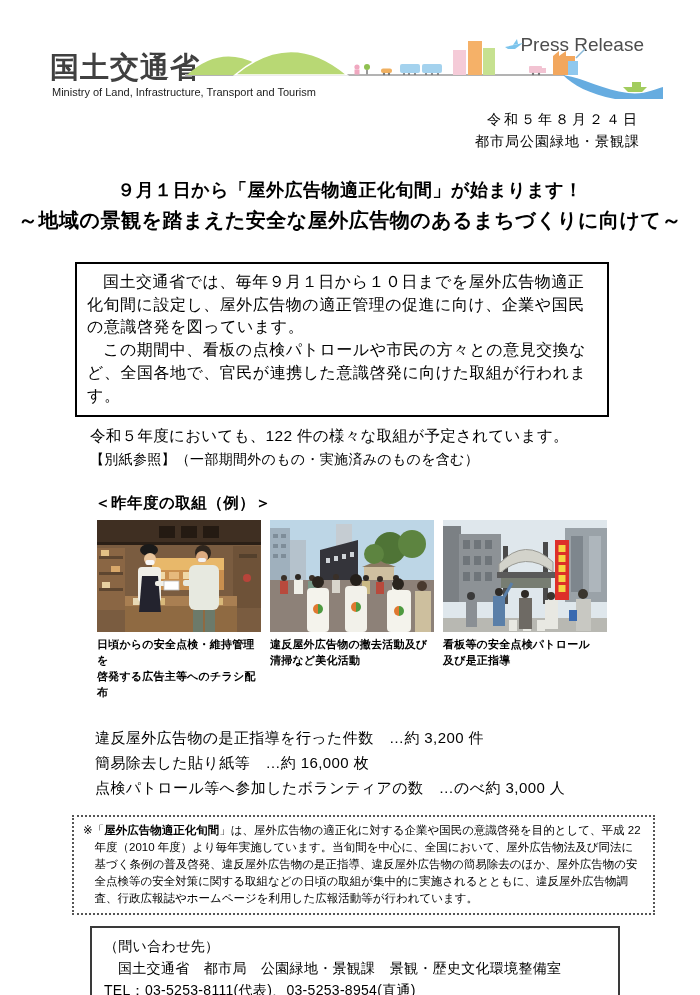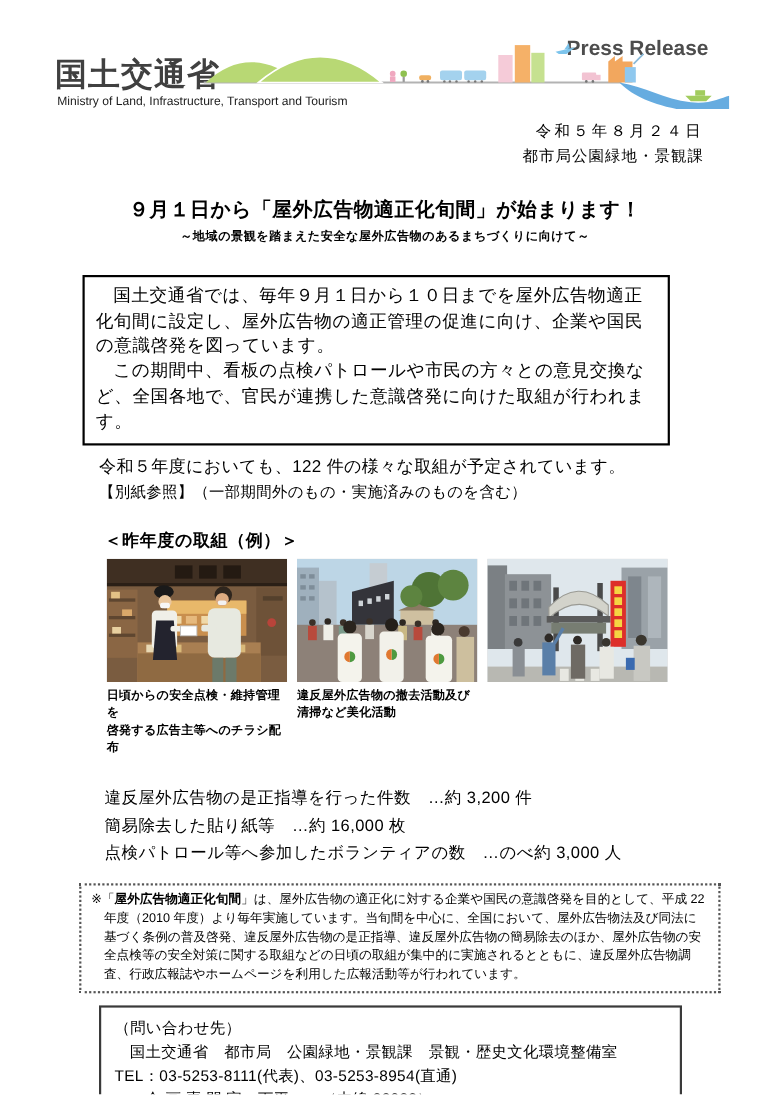--- a/index.html
+++ b/index.html
@@ -3,32 +3,32 @@
 <meta charset="utf-8">
 <style>
   html,body { margin:0; padding:0; background:#fff; }
   body { width:700px; height:995px; font-family:"Liberation Sans","DejaVu Sans",sans-serif; color:#000; }
   .page { position:relative; width:700px; height:995px; background:#fff; overflow:hidden; }
 
   
   .header { position:relative; height:106px; }
   .ministry-ja { position:absolute; left:50px; top:48px; font-size:29px; font-weight:700; color:#404040; letter-spacing:1px; }
   .ministry-en { position:absolute; left:52px; top:86px; font-size:11px; color:#1c1c1c; }
-  .press-release { position:absolute; right:56px; top:34px; font-size:19px; color:#4d4d4d;font-weight:bold; }
+  .press-release { position:absolute; right:56px; top:34px; font-size:19px; color:#4d4d4d; }
   .header-art { position:absolute; left:185px; top:28px; width:478px; height:72px; }
 
   
   .dateline { text-align:right; padding-right:60px; margin-top:2px; line-height:22px; }
   .dateline .date { font-size:14px; letter-spacing:3px; font-weight:500; }
   .dateline .dept { font-size:14px; letter-spacing:1px; font-weight:500;padding-left:16px; }
 
   
   .title-line { margin-top:26px; text-align:center; font-size:18px; font-weight:600; letter-spacing:0.5px; }
   .title-line .hl { font-weight:900; }
-  .subtitle-line { margin-top:5px; text-align:center; font-size:11px; font-weight:600; letter-spacing:0.5px; }
+  .subtitle-line { margin-top:5px; text-align:center; font-size:20px; font-weight:600; letter-spacing:0.5px; }
 
   
   .summary-box { box-sizing:border-box; margin:28px 0 0 75px; width:534px; border:2px solid #000;
                  padding:7px 10px 8px; font-size:16px; line-height:1.42; letter-spacing:0.5px; }
   .summary-box p { margin:0; text-indent:1em; }
 
   
   .plan-line1 { margin:9px 0 0 90px; font-size:15.5px; letter-spacing:0.3px; }
   .plan-line2 { margin:4px 0 0 90px; font-size:14px; letter-spacing:0.3px; }
 
@@ -294,20 +294,24 @@
           <line x1="61" y1="77" x2="69" y2="63" stroke="#5a7fa8" stroke-width="3"></line>
           <circle cx="82" cy="74" r="4" fill="#2e2a26"></circle>
             <rect x="76" y="78" width="13" height="31" fill="#6e6a64"></rect>
           <circle cx="108" cy="76" r="4" fill="#38342e"></circle>
             <rect x="102" y="80" width="13" height="29" fill="#e8e8e2"></rect>
           <circle cx="140" cy="74" r="5" fill="#3a362e"></circle>
             <rect x="133" y="79" width="15" height="32" fill="#c8c8c2"></rect>
           <rect x="126" y="90" width="8" height="11" fill="#3a6ab0"></rect>
         </svg>
       </div>
+      <div class="photo-caption">
+        <div>看板等の安全点検パトロール</div>
+        <div>及び是正指導</div>
+      </div>
     </div>
 
   </div>
 
   <div class="stats">
     <div>違反屋外広告物の是正指導を行った件数　…約 3,200 件</div>
     <div>簡易除去した貼り紙等　…約 16,000 枚</div>
     <div>点検パトロール等へ参加したボランティアの数　…のべ約 3,000 人</div>
   </div>
 

